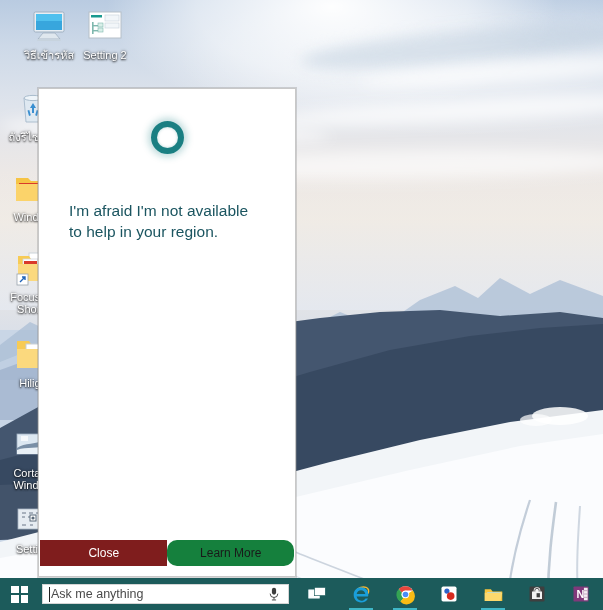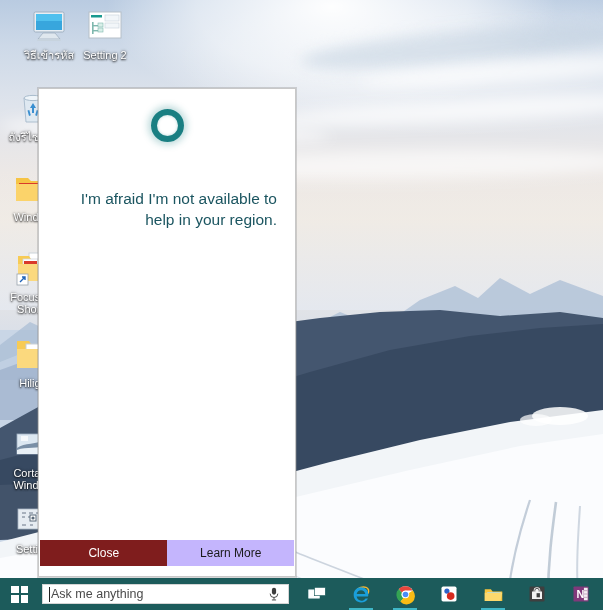--- a/index.html
+++ b/index.html
@@ -94,23 +94,22 @@
     width: 256px;
     height: 487px;
     background: #ffffff;
     border: 1px solid #c8c8c8;
     box-shadow: 0 0 0 1px rgba(140,140,140,0.35);
     display: flex;
     flex-direction: column;
   }
   .cortana-body {
     flex: 1 1 auto;
-    padding: 4px;
+    padding: 16px;
     position: relative;
-    text-align: right;
   }
   .cortana-ring-wrap {
     width: 100%;
     display: flex;
     justify-content: center;
     padding-top: 16px;
   }
   .cortana-ring {
     width: 33px;
     height: 33px;
@@ -142,22 +141,23 @@
     cursor: default;
     user-select: none;
   }
   .btn-close {
     width: 133px;
     background: #7f1d1d;
     color: #ffffff;
   }
   .btn-learn {
     width: 132px;
-    background: #c4b5fd;
+    background: #15803d;
     color: #1a1a1a;
+    border-radius: 10px;
   }
 
   
   #taskbar {
     position: absolute;
     left: 0;
     bottom: 0;
     width: 603px;
     height: 32px;
     background: #1c5b5b;

